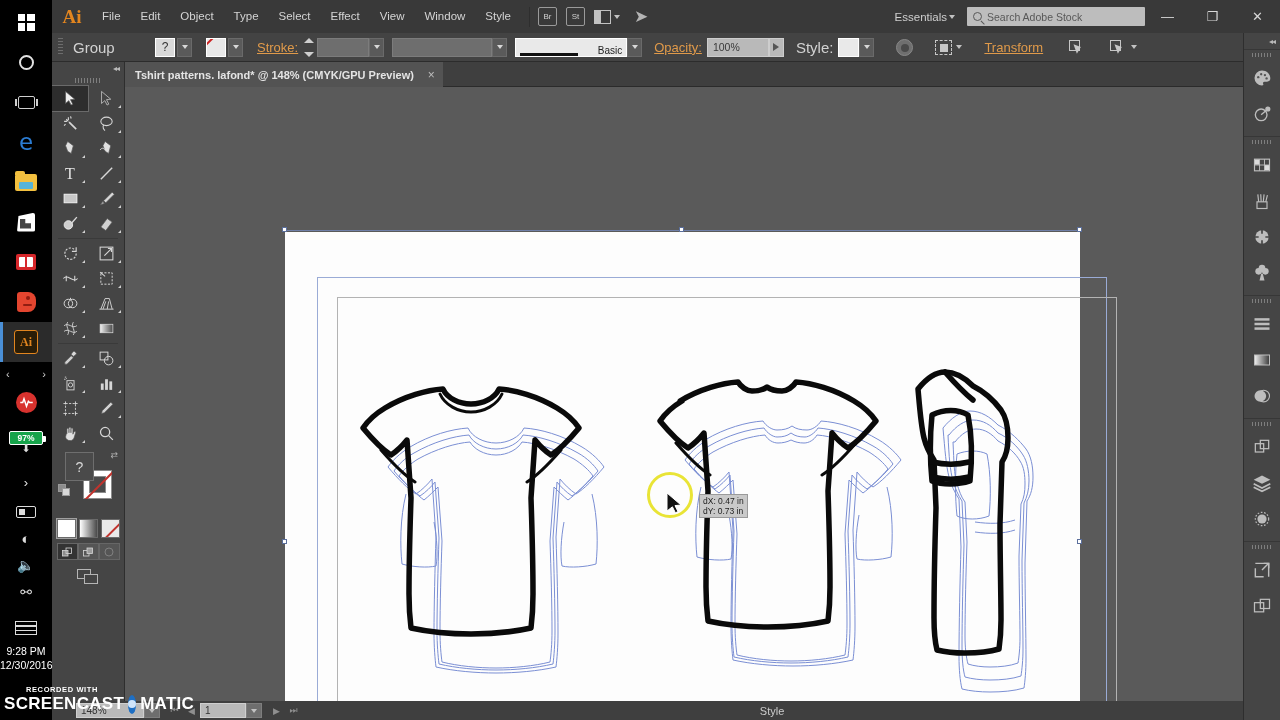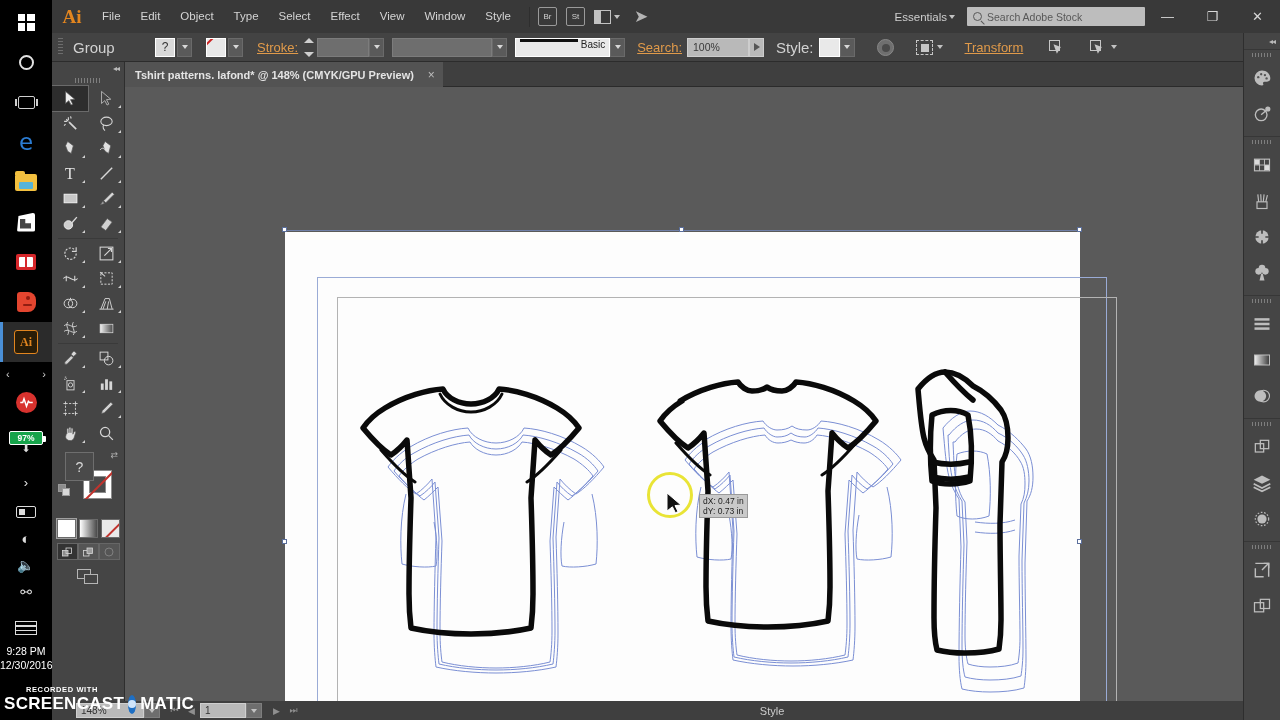--- a/index.html
+++ b/index.html
@@ -77,21 +77,21 @@
   .swatch-none{ width:20px;height:19px;background:#e8e8e8;border:1px solid #fff;position:relative;overflow:hidden;}
   .swatch-none:after{content:"";position:absolute;left:-3px;top:50%;width:31px;height:1.6px;background:#cc2222;transform:rotate(-45deg) translateY(-50%);transform-origin:left center;}
   .dd-btn{ width:15px;height:19px;background:#5a5a5a;border:1px solid #6a6a6a;display:flex;align-items:center;justify-content:center;}
   .dd-btn .caret{ border-top-color:#d8d8d8; }
   .spin{ width:13px;height:19px;display:flex;flex-direction:column;justify-content:space-between;}
   .spin i{ width:0;height:0;border-left:5px solid transparent;border-right:5px solid transparent;}
   .spin .up{ border-bottom:5px solid #cfcfcf; }
   .spin .dn{ border-top:5px solid #cfcfcf; }
   .field-gray{ height:19px;background:#6e6e6e;border:1px solid #7c7c7c;}
   .field-light{ height:19px;background:#b9b9b9;border:1px solid #cdcdcd;color:#3a3a3a;font-size:10.5px;display:flex;align-items:center;padding:0 5px;}
-  .stroke-preview{ width:95px;height:19px;background:#e9e9e9;border:1px solid #fff;display:flex;align-items:flex-start;justify-content:space-between;padding:0 4px;}
+  .stroke-preview{ width:112px;height:19px;background:#e9e9e9;border:1px solid #fff;display:flex;align-items:flex-end;justify-content:space-between;padding:0 4px;}
   .stroke-line{ width:58px;height:3px;background:#111; }
   .stroke-preview span{ color:#222; font-size:10px; }
   .play-tri{ width:0;height:0;border-top:4px solid transparent;border-bottom:4px solid transparent;border-left:6px solid #555;}
   .round-ico{ width:17px;height:17px;border-radius:50%;background:#6f6f6f;border:1px solid #888; position:relative;}
   .round-ico:after{content:"";position:absolute;left:4px;top:4px;width:8px;height:8px;border-radius:50%;background:#4a4a4a;}
   .sel-ico{ width:17px;height:15px;border:1.4px dashed #c6c6c6; position:relative;}
   .sel-ico:after{content:"";position:absolute;left:4px;top:3px;width:8px;height:8px;background:#c6c6c6;}
   .tgt-ico{ width:17px;height:14px;position:relative; }
   .tgt-ico:before{content:"";position:absolute;left:0;top:0;width:9px;height:9px;border:1.4px solid #c6c6c6;}
   .tgt-ico:after{content:"";position:absolute;left:6px;top:3px;width:0;height:0;border-left:6px solid #c6c6c6;border-bottom:5px solid transparent;border-top:5px solid transparent;transform:rotate(-20deg);}
@@ -326,21 +326,21 @@
       </span>
 
     <span class="stroke-preview" style="margin-left:8px">
       <i class="stroke-line"></i>
       <span>Basic</span>
     </span>
     <span class="dd-btn">
         <i class="caret"></i>
       </span>
 
-    <span class="cb-orange" style="margin-left:12px">Search:</span>
+    <span class="cb-orange" style="margin-left:12px">Opacity:</span>
     <span class="field-light" style="width:62px;margin-left:5px">100%</span>
     <span class="dd-btn" style="background:#b9b9b9;border-color:#cdcdcd">
         <i class="play-tri"></i>
       </span>
 
     <span class="cb-label" style="margin-left:12px">Style:</span>
     <span style="width:21px;height:19px;background:#e9e9e9;border:1px solid #fff;margin-left:5px"></span>
     <span class="dd-btn">
         <i class="caret"></i>
       </span>

